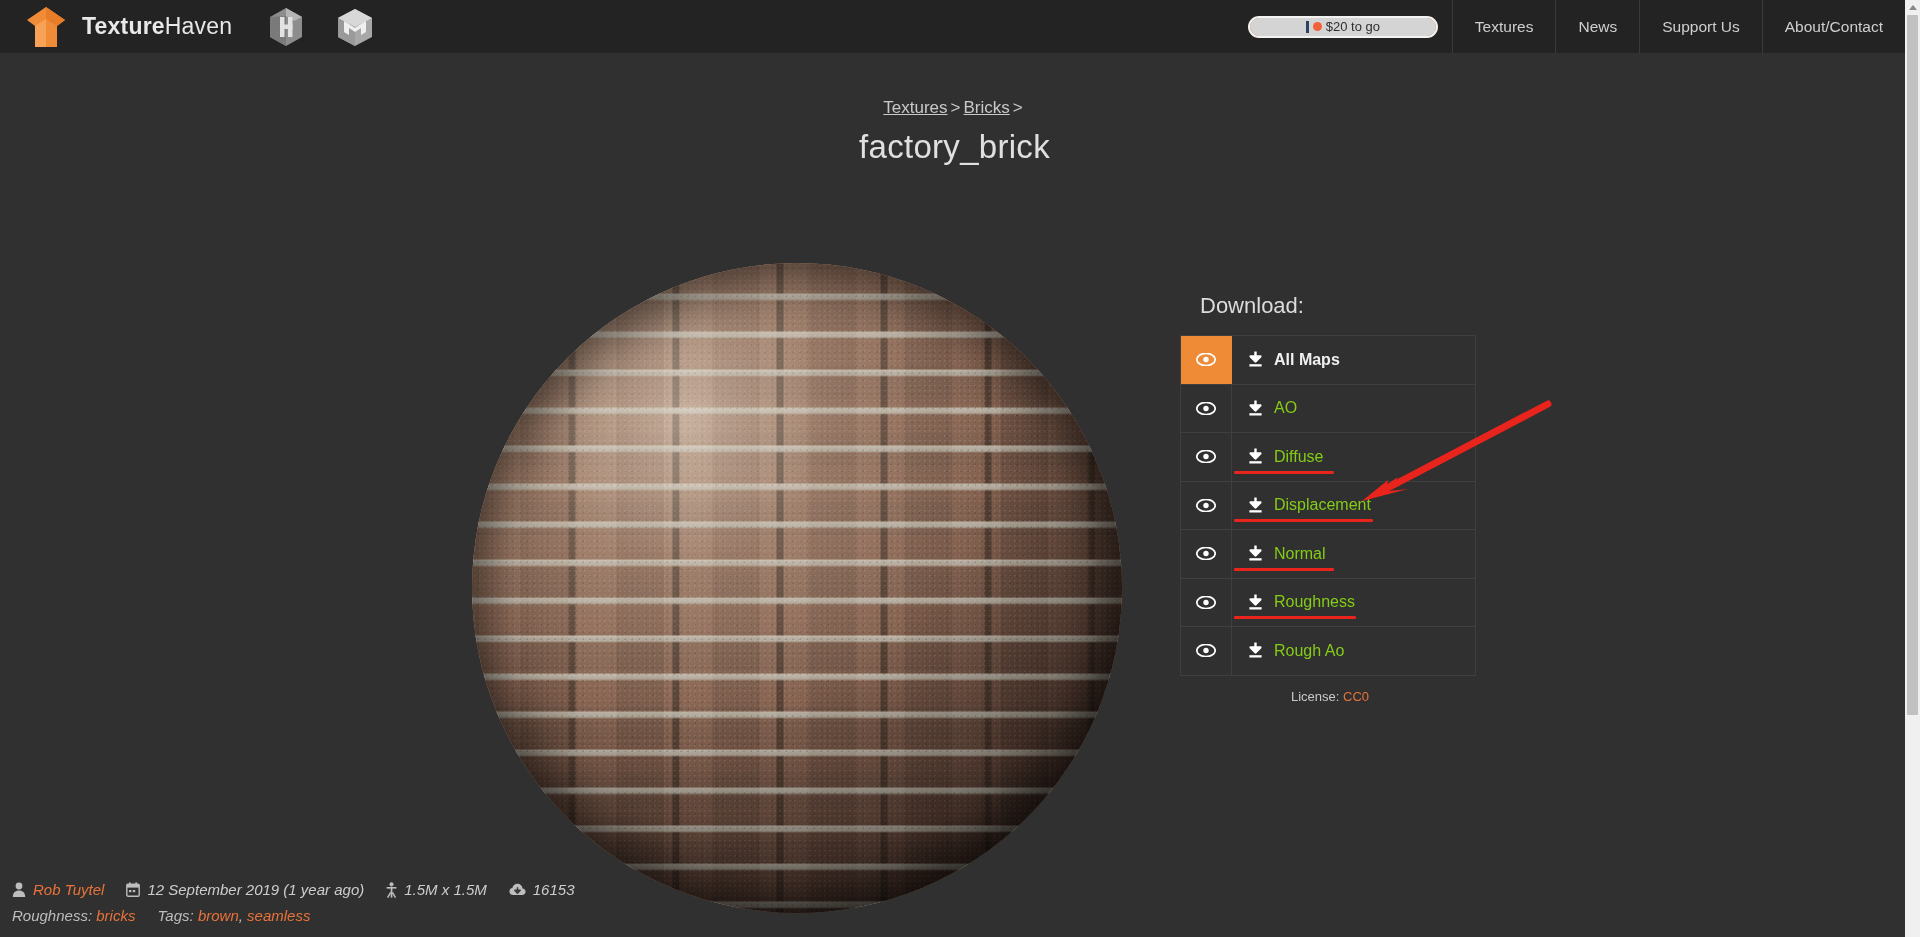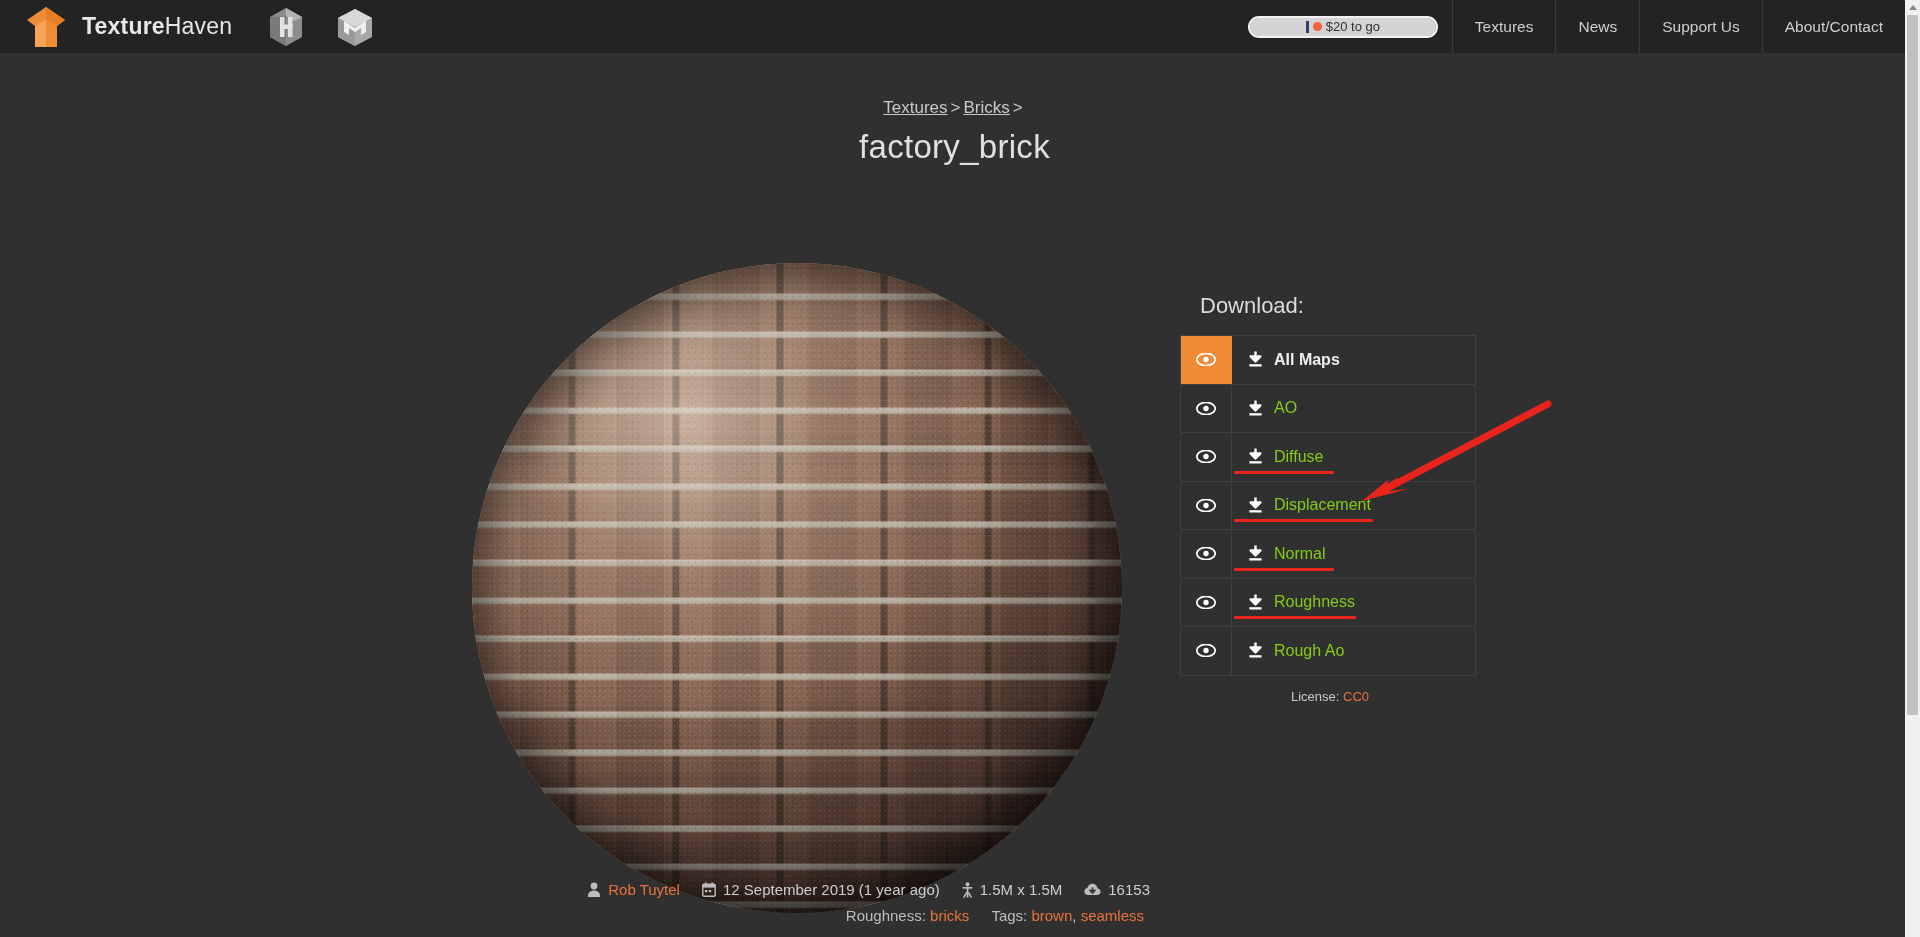--- a/index.html
+++ b/index.html
@@ -218,21 +218,21 @@
   }
   .dl-license {
     text-align: center; margin-top: 13px;
     font-size: 13px; color: #c9c9c9;
   }
   .dl-license .cc { color: #e8733a; cursor: pointer; }
 
   
   .meta {
     position: absolute; left: 0; top: 828px;
-    width: 1150px; text-align: right;
+    width: 1150px; text-align: left; font-style: italic;
   }
   .meta-row1 {
     display: inline-flex; align-items: center; gap: 10px;
     font-size: 15px; color: #cdcdcd; white-space: nowrap;
   }
   .meta-chip { display: inline-flex; align-items: center; gap: 7px; margin-right: 12px; }
   .meta-chip .val { color: #cdcdcd; }
   .meta-chip .link { color: #e8733a; cursor: pointer; }
   .meta-row2 {
     margin-top: 6px; font-size: 15px; color: #bdbdbd;

